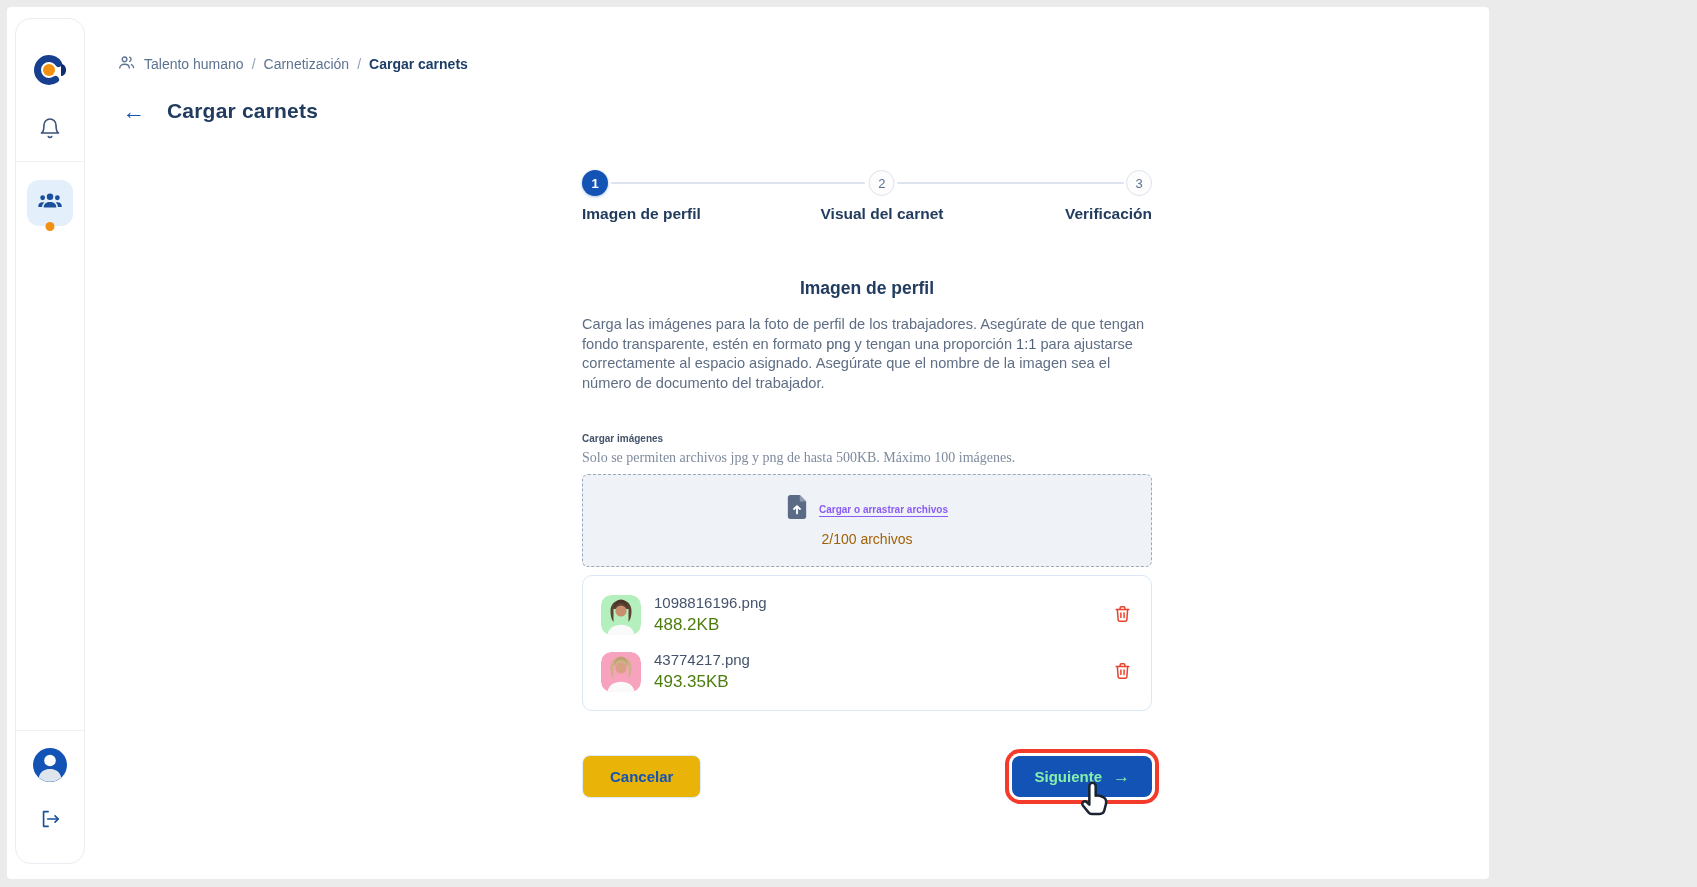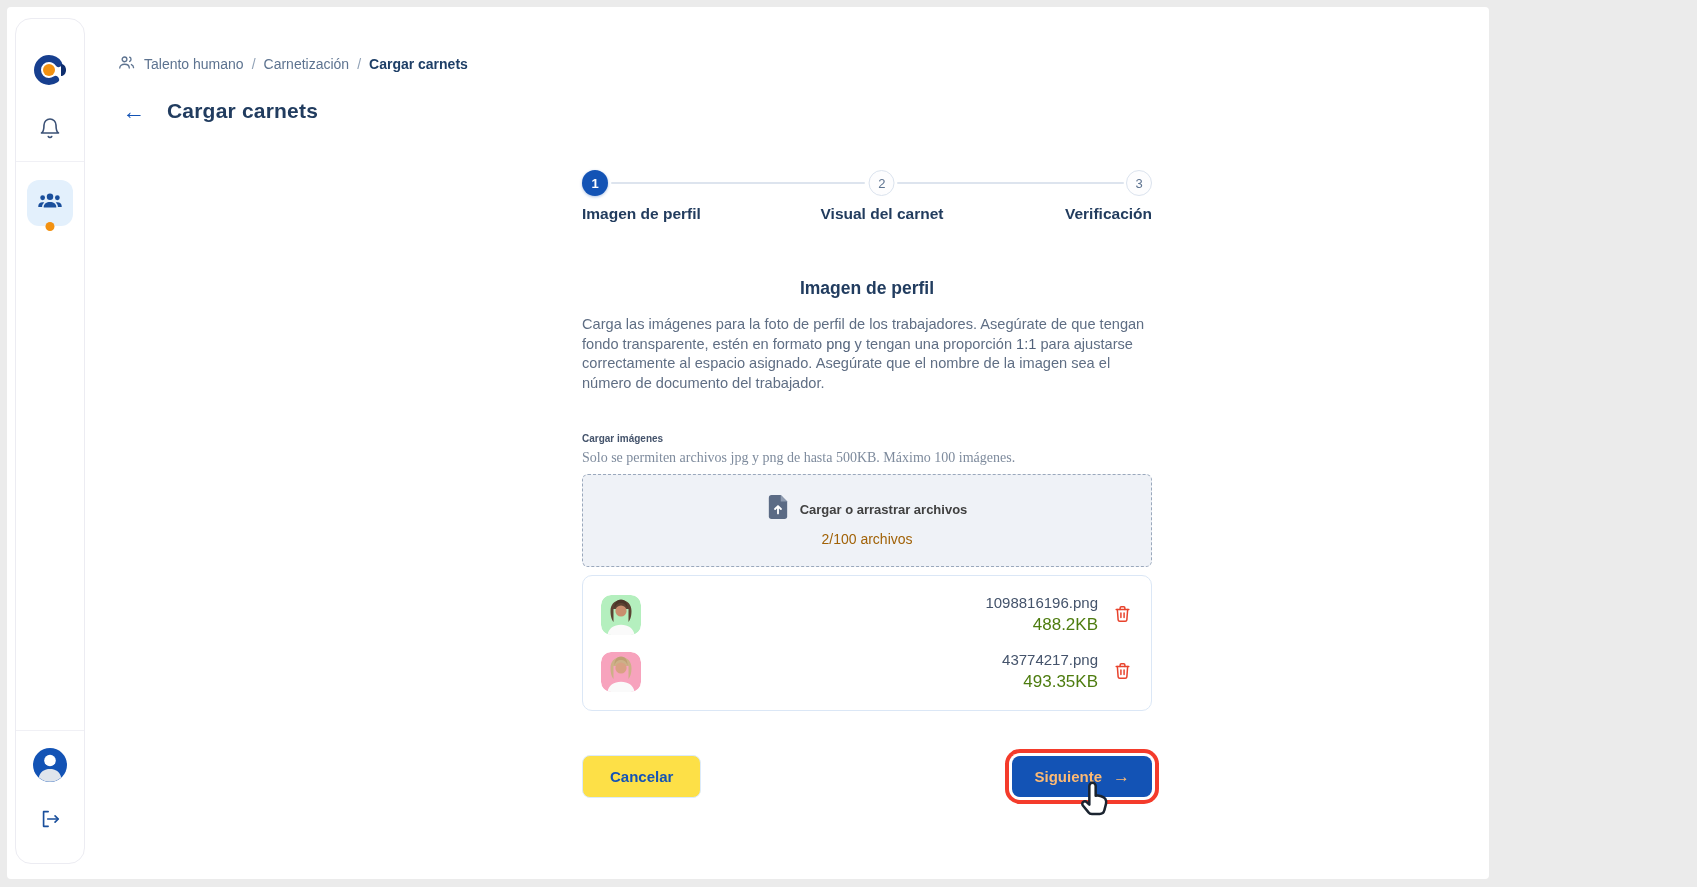--- a/index.html
+++ b/index.html
@@ -63,36 +63,36 @@
   .heading{margin-top:52px;text-align:center;font-size:17.5px;font-weight:700;color:#213c5f;}
   .description{margin-top:16px;font-size:14.6px;line-height:19.5px;color:#5f6e84;}
   .description b{font-weight:400;color:#51617a;}
 
   .upl-label{margin-top:40px;font-size:10px;font-weight:700;color:#44536b;}
   .upl-helper{margin-top:6px;font-size:14px;color:#7e8b9d;font-family:Liberation Serif, serif;}
 
   .dropzone{margin-top:8px;height:93px;background:#eff2f7;border:1px dashed #9aa8bc;border-radius:6px;
     display:flex;flex-direction:column;align-items:center;justify-content:center;box-sizing:border-box;cursor:pointer;}
   .dz-row{display:flex;align-items:center;gap:11px;}
-  .dz-link{font-size:13px;font-weight:700;color:#404040;text-underline-offset:3px;}
+  .dz-link{font-size:10px;font-weight:700;color:#8b5cf6;text-decoration:underline;text-underline-offset:3px;}
   .dz-count{margin-top:7px;font-size:14px;color:#a16207;}
 
   .file-card{margin-top:8px;border:1px solid #dbe7f6;border-radius:10px;padding:10px 18px;box-sizing:border-box;background:#fff;}
   .file-row{display:flex;align-items:center;gap:13px;padding:8px 0;}
   .file-thumb{width:40px;height:40px;border-radius:10px;overflow:hidden;flex:0 0 40px;}
-  .file-info{flex:1;text-align:right;}
+  .file-info{flex:1;}
   .file-name{font-size:15px;color:#44536b;}
   .file-size{margin-top:4px;font-size:17px;color:#4d7c0f;}
   .delete-btn{width:22px;height:22px;}
 
   .actions{margin-top:44px;display:flex;justify-content:space-between;align-items:center;}
   .btn{border:none;border-radius:8px;font-family:inherit;font-weight:700;font-size:15px;cursor:pointer;}
-  .btn-cancel{background:#fde047;color:#1353b5;padding:12px 27px;border:1px solid #dcebfa;}
+  .btn-cancel{background:#eab308;color:#1353b5;padding:12px 27px;border:1px solid #dcebfa;}
   .next-wrap{position:relative;}
-  .btn-next{background:#1353b5;color:#fdba74;padding:12px 22px;display:flex;align-items:center;gap:11px;
+  .btn-next{background:#1353b5;color:#86efac;padding:12px 22px;display:flex;align-items:center;gap:11px;
     box-shadow:0 0 0 3px #fff,0 0 0 7px #f43b2b;}
   .next-arrow{font-size:17px;line-height:15px;}
   .cursor-hand{position:absolute;left:62px;top:24px;width:40px;height:40px;pointer-events:none;}
 </style>
 </head>
 <body>
 
 <div class="window">
 
   <div class="sidebar">

